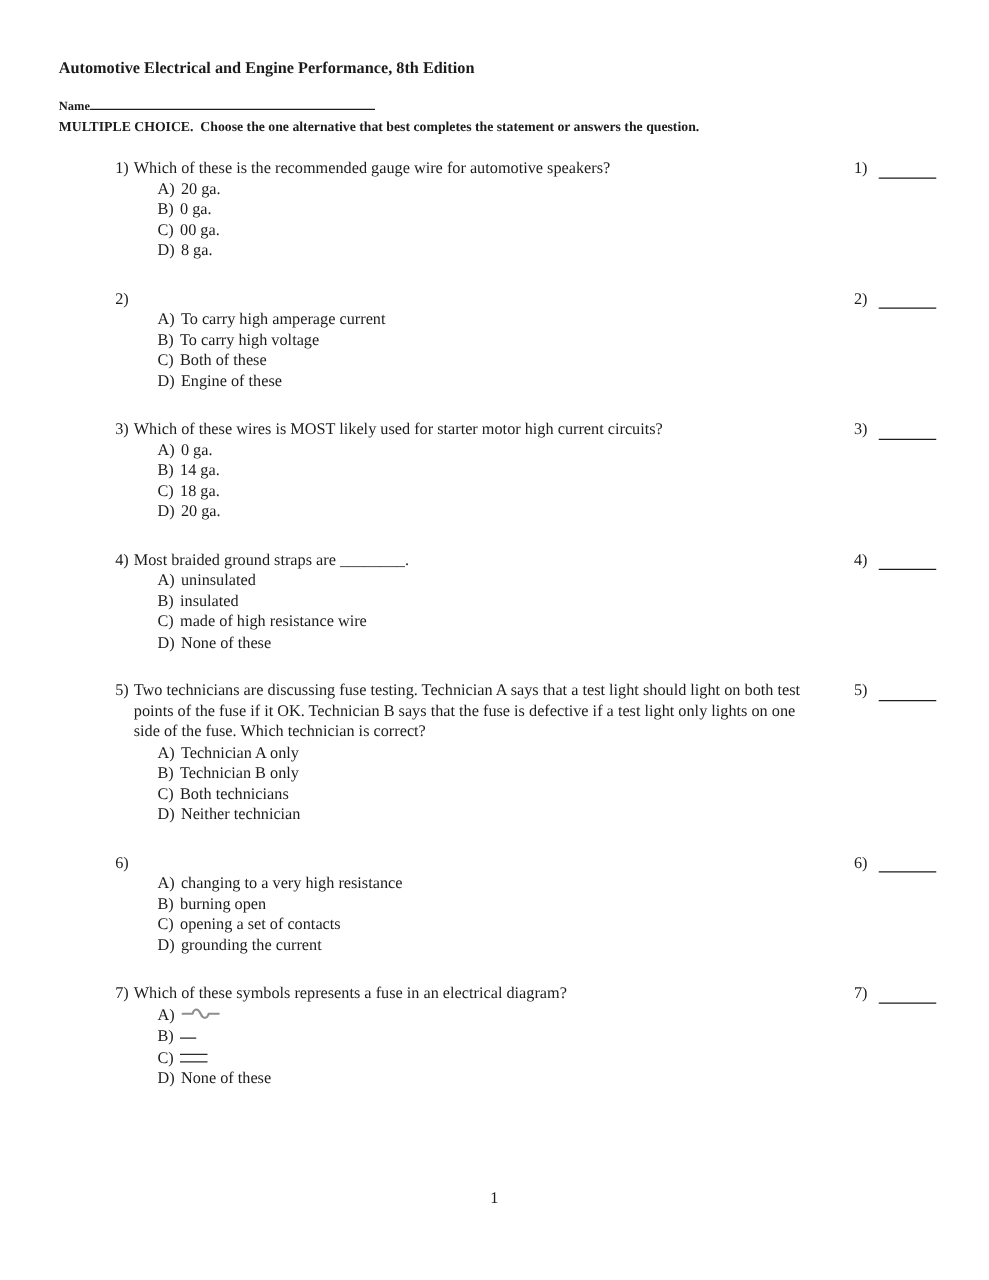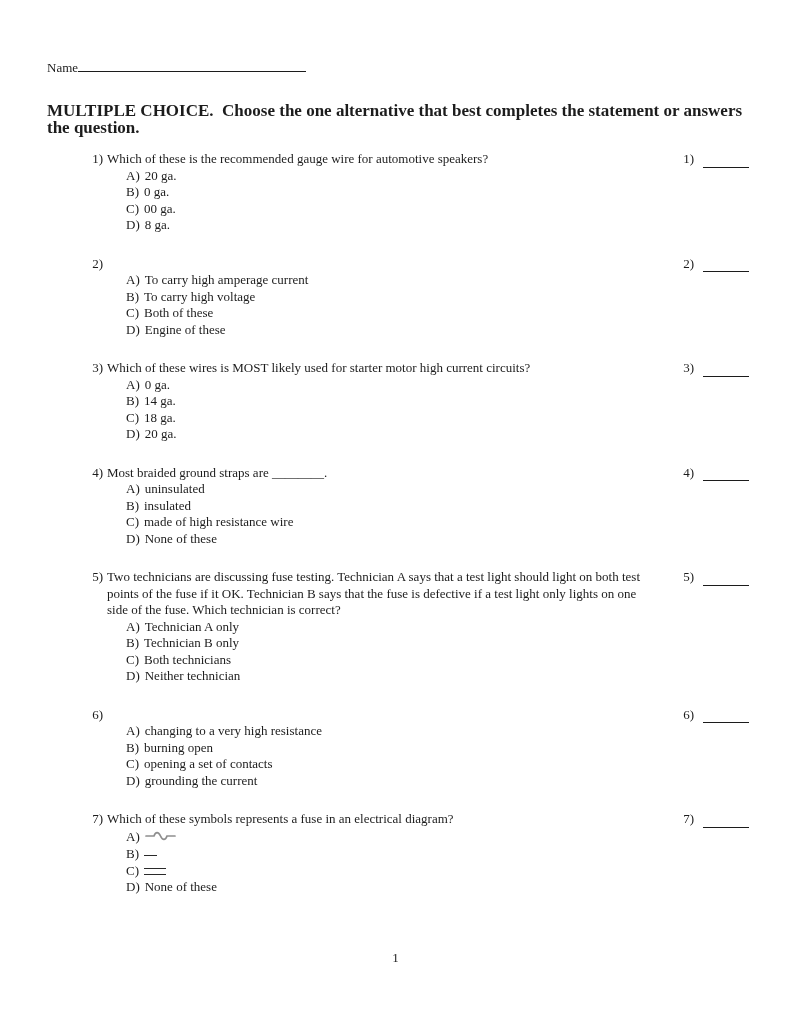--- a/index.html
+++ b/index.html
@@ -16,34 +16,33 @@
     padding: 46px 45px 0 47px;
     box-sizing: border-box;
   }
   .doc-title, .doc-subtitle {
     font-weight: bold;
     font-size: 13px;
     line-height: 16px;
   }
   .name-row {
     margin-top: 12px;
-    font-weight: normal;
-    font-size: 13px;
+    font-weight: bold;
+    font-size: 10px;
     line-height: 17px;
   }
   .name-line {
     display: inline-block;
     width: 228px;
     height: 13px;
     border-bottom: 1.3px solid #1c1c1c;
   }
   .instructions {
-    margin-top: 26px;
     font-weight: bold;
-    font-size: 17px;
+    font-size: 11px;
     line-height: 17px;
     white-space: pre-wrap;
   }
   .questions { margin-top: 15px; }
   .question {
     position: relative;
     margin-bottom: 22px;
     font-size: 13px;
     line-height: 16.5px;
   }
@@ -93,20 +92,21 @@
     top: 950px;
     text-align: center;
     font-size: 13px;
   }
 </style>
 </head>
 <body>
 
 <div class="page">
 
+  <div class="doc-title">Automotive Electrical and Engine Performance, 8th Edition</div>
 
   <div class="name-row">
     <span>Name</span><span class="name-line"></span>
   </div>
 
   <div class="instructions">MULTIPLE CHOICE.  Choose the one alternative that best completes the statement or answers the question.</div>
 
   <div class="questions">
 
     <div class="question">

